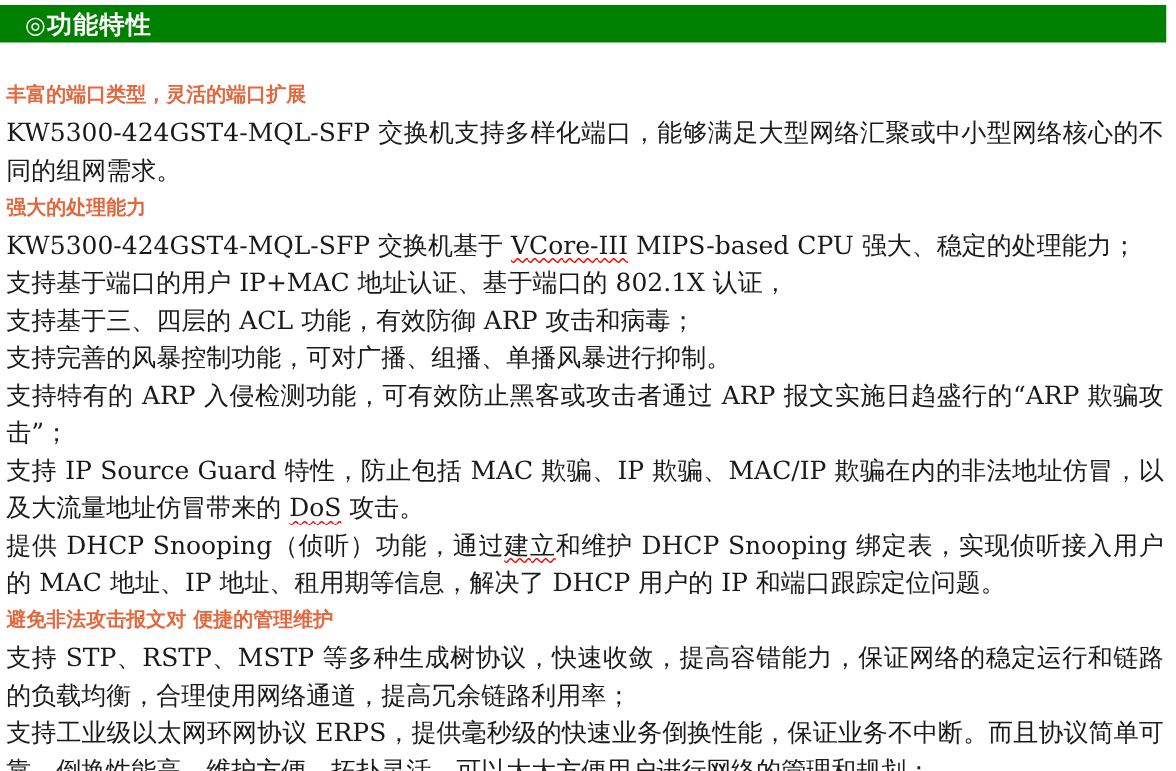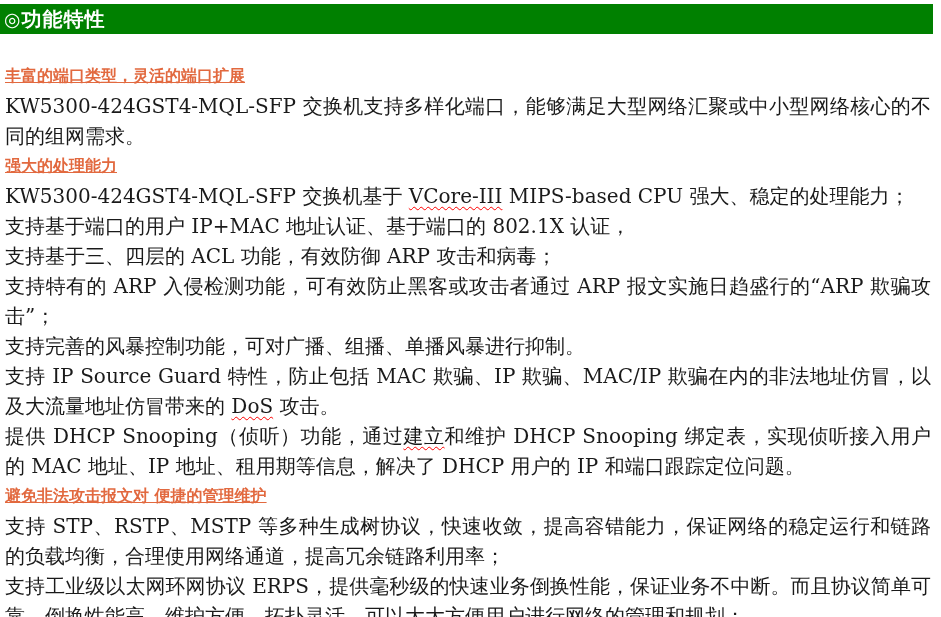--- a/index.html
+++ b/index.html
@@ -13,36 +13,35 @@
     overflow: hidden;
     font-family: "DejaVu Serif", "Liberation Serif", serif;
     color: var(--body-text, #1a1a1a);
   }
   .banner {
     margin: 4px 8px 0 0;
     background: var(--banner-bg, #008000);
     color: var(--banner-text, #ffffff);
     height: 30px;
     line-height: 30px;
-    padding-left: 4px;
+    padding-left: 20px;
     font-weight: bold;
     font-size: 20px;
     letter-spacing: 1px;
   }
   .banner .bullet { font-size: 19px; }
   main {
     padding: 27px 10px 0 5px;
   }
   h2 {
     margin: 0;
     font-size: 16px;
     line-height: 30px;
     font-weight: bold;
     color: var(--heading, #e2693f);
-    text-decoration: underline;
   }
   p {
     margin: 0;
     font-size: 20px;
     line-height: 30px;
     text-align: justify;
   }
   .sq {
     text-decoration-line: underline;
     text-decoration-style: wavy;
@@ -67,22 +66,22 @@
   </section>
 
   <section>
     <h2>强大的处理能力</h2>
     <p><span>KW5300-424GST4-MQL-SFP 交换机基于 </span><span class="sq">VCore-III</span><span> MIPS-based CPU 强大、稳定的处理能力；</span></p>
   </section>
 
   <section>
     <p>支持基于端口的用户 IP+MAC 地址认证、基于端口的 802.1X 认证，</p>
     <p>支持基于三、四层的 ACL 功能，有效防御 ARP 攻击和病毒；</p>
+    <p>支持完善的风暴控制功能，可对广播、组播、单播风暴进行抑制。</p>
     <p>支持特有的 ARP 入侵检测功能，可有效防止黑客或攻击者通过 ARP 报文实施日趋盛行的“ARP 欺骗攻击”；</p>
-    <p>支持完善的风暴控制功能，可对广播、组播、单播风暴进行抑制。</p>
     <p><span>支持 IP Source Guard 特性，防止包括 MAC 欺骗、IP 欺骗、MAC/IP 欺骗在内的非法地址仿冒，以及大流量地址仿冒带来的 </span><span class="sq">DoS</span><span> 攻击。</span></p>
     <p><span>提供 DHCP Snooping（侦听）功能，通过</span><span class="sq">建立</span><span>和维护 DHCP Snooping 绑定表，实现侦听接入用户的 MAC 地址、IP 地址、租用期等信息，解决了 DHCP 用户的 IP 和端口跟踪定位问题。</span></p>
   </section>
 
   <section>
     <h2>避免非法攻击报文对 便捷的管理维护</h2>
     <p>支持 STP、RSTP、MSTP 等多种生成树协议，快速收敛，提高容错能力，保证网络的稳定运行和链路的负载均衡，合理使用网络通道，提高冗余链路利用率；</p>
     <p>支持工业级以太网环网协议 ERPS，提供毫秒级的快速业务倒换性能，保证业务不中断。而且协议简单可靠、倒换性能高、维护方便、拓扑灵活，可以大大方便用户进行网络的管理和规划；</p>
 
   </section>

